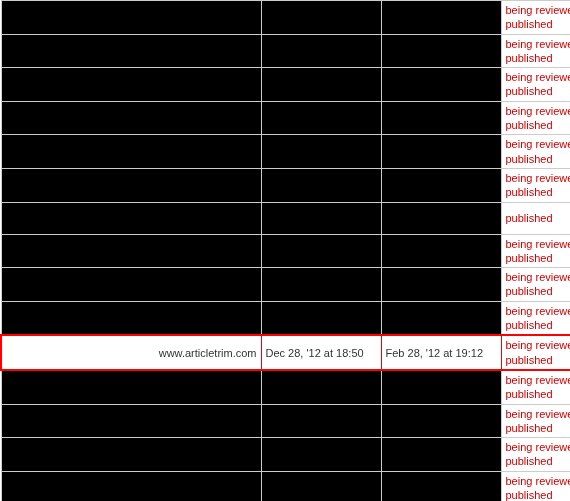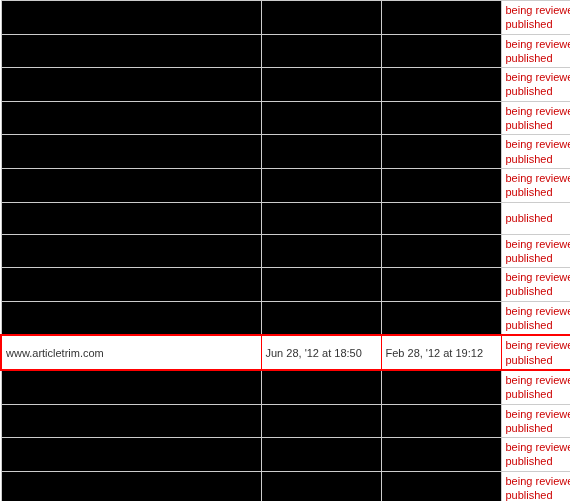--- a/index.html
+++ b/index.html
@@ -139,22 +139,22 @@
           <td class="black-cell"></td>
           <td class="status-cell">being reviewed or published</td>
         </tr>
         <tr>
           <td class="black-cell"></td>
           <td class="black-cell"></td>
           <td class="black-cell"></td>
           <td class="status-cell">being reviewed or published</td>
         </tr>
         <tr style="">
-          <td class="main-cell" style="border-color: red; border-top-width: 2px; border-top-style: solid; border-bottom-width: 2px; border-bottom-style: solid; border-left-width: 2px; border-left-style: solid;">www.articletrim.com</td>
-          <td class="date-cell" style="border-color: red; border-top-width: 2px; border-top-style: solid; border-bottom-width: 2px; border-bottom-style: solid;">Jun 28, '12 at 18:50</td>
+          <td class="main-cell" style="border-color: red; border-top-width: 2px; border-top-style: solid; border-bottom-width: 2px; border-bottom-style: solid; border-left-width: 2px; border-left-style: solid; text-align: right;">www.articletrim.com</td>
+          <td class="date-cell" style="border-color: red; border-top-width: 2px; border-top-style: solid; border-bottom-width: 2px; border-bottom-style: solid;">Dec 28, '12 at 18:50</td>
           <td class="date-cell" style="border-color: red; border-top-width: 2px; border-top-style: solid; border-bottom-width: 2px; border-bottom-style: solid;">Feb 28, '12 at 19:12</td>
           <td class="status-cell" style="border-color: red; border-top-width: 2px; border-top-style: solid; border-bottom-width: 2px; border-bottom-style: solid; border-right-width: 2px; border-right-style: solid;">being reviewed or published</td>
         </tr>
         <tr>
           <td class="black-cell"></td>
           <td class="black-cell"></td>
           <td class="black-cell"></td>
           <td class="status-cell">being reviewed or published</td>
         </tr>
         <tr>

